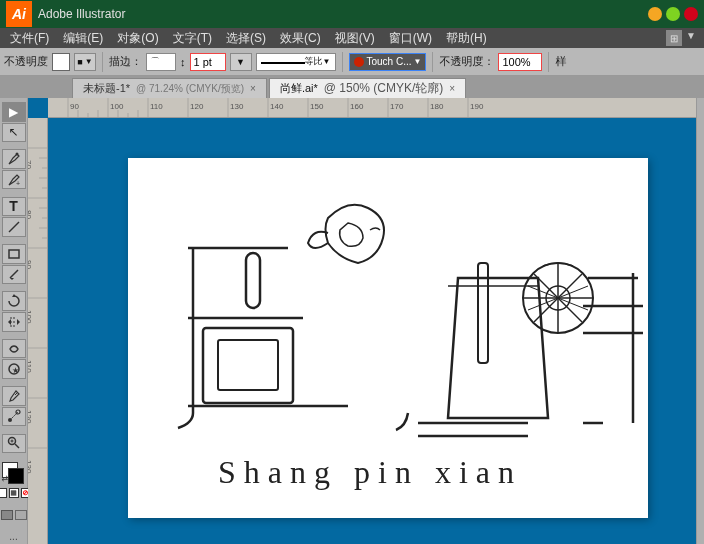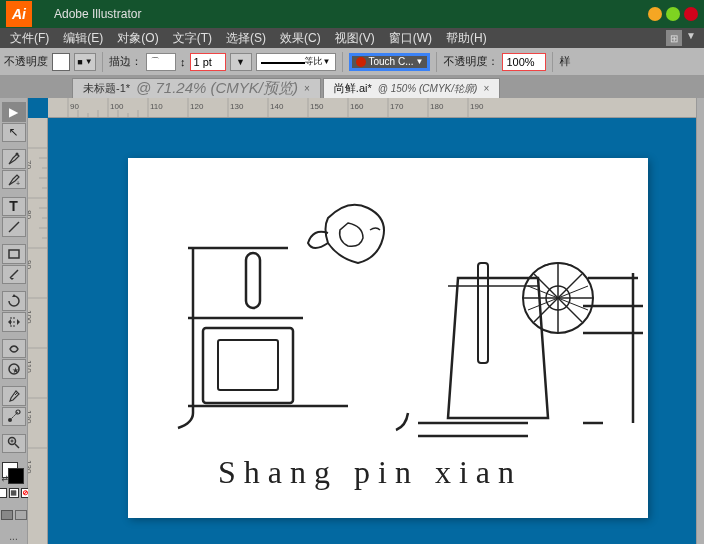--- a/index.html
+++ b/index.html
@@ -177,21 +177,21 @@
     }
 
     
     .tool-section-gap { height: 6px; }
   </style>
 </head>
 <body>
 
 <div id="title-bar">
   <div id="ai-logo">Ai</div>
-  <div style="flex:1; color:#e0e0e0; font-size:12px;margin-left:16px;">Adobe Illustrator</div>
+  <div style="flex:1; color:#e0e0e0; font-size:12px;">Adobe Illustrator</div>
   <div style="display:flex;gap:4px;">
     <div style="width:14px;height:14px;background:#f5a623;border-radius:50%;cursor:pointer;"></div>
     <div style="width:14px;height:14px;background:#7ed321;border-radius:50%;cursor:pointer;"></div>
     <div style="width:14px;height:14px;background:#d0021b;border-radius:50%;cursor:pointer;"></div>
   </div>
 </div>
 
 <div id="menu-bar">
   <div class="menu-item">文件(F)</div>
   <div class="menu-item">编辑(E)</div>
@@ -221,41 +221,41 @@
   <input class="toolbar-input" style="width: 36px;" value="1 pt">
   <div style="width:22px;height:18px;border:1px solid #888;background:#ccc;display:flex;align-items:center;justify-content:center;font-size:9px;cursor:pointer;">▼</div>
 
   <div style="display:flex;align-items:center;border:1px solid #888;background:white;height:18px;padding:0 4px;min-width:80px;">
     <div style="flex:1;border-top:2px solid black;margin-top:2px;"></div>
     <span style="font-size:9px;margin-left:0;">等比</span>
     <span style="font-size:8px;">▼</span>
   </div>
   <div class="toolbar-separator"></div>
 
-  <div style="display:flex;align-items:center;border:3px solid #3b82f6;background:#555;height:18px;padding:0 4px;color:white;font-size:10px;cursor:pointer;">
+  <div style="display:flex;align-items:center;border:1px solid #3b82f6;background:#555;height:18px;padding:0 4px;color:white;font-size:10px;cursor:pointer;">
     <div style="width:10px;height:10px;background:#cc2200;border-radius:50%;margin-right:3px;"></div>
     <span>Touch C...</span>
     <span style="font-size:8px;margin-left:2px;">▼</span>
   </div>
   <div class="toolbar-separator"></div>
   <span class="toolbar-label">不透明度：</span>
   <input class="toolbar-input" style="width: 44px;" value="100%">
   <div class="toolbar-separator"></div>
   <span class="toolbar-label">样</span>
 </div>
 
 <div id="tabs-bar">
   <div class="tab">
     <span>未标题-1*</span>
-    <span style="font-size:15px;color:#777;font-style:italic;">@ 71.24% (CMYK/预览)</span>
+    <span style="font-size:10px;color:#777;">@ 71.24% (CMYK/预览)</span>
     <span class="tab-close">×</span>
   </div>
   <div class="tab active">
     <span>尚鲜.ai*</span>
-    <span style="font-size:10px;color:#555;font-style:italic;">@ 150% (CMYK/轮廓)</span>
+    <span style="font-size:12px;color:#555;">@ 150% (CMYK/轮廓)</span>
     <span class="tab-close">×</span>
   </div>
 </div>
 
 <div id="main">
 
   <div id="left-toolbar">
 
     <div class="tool-btn active" title="选择工具">▶</div>
     <div class="tool-btn" title="直接选择">↖</div>

